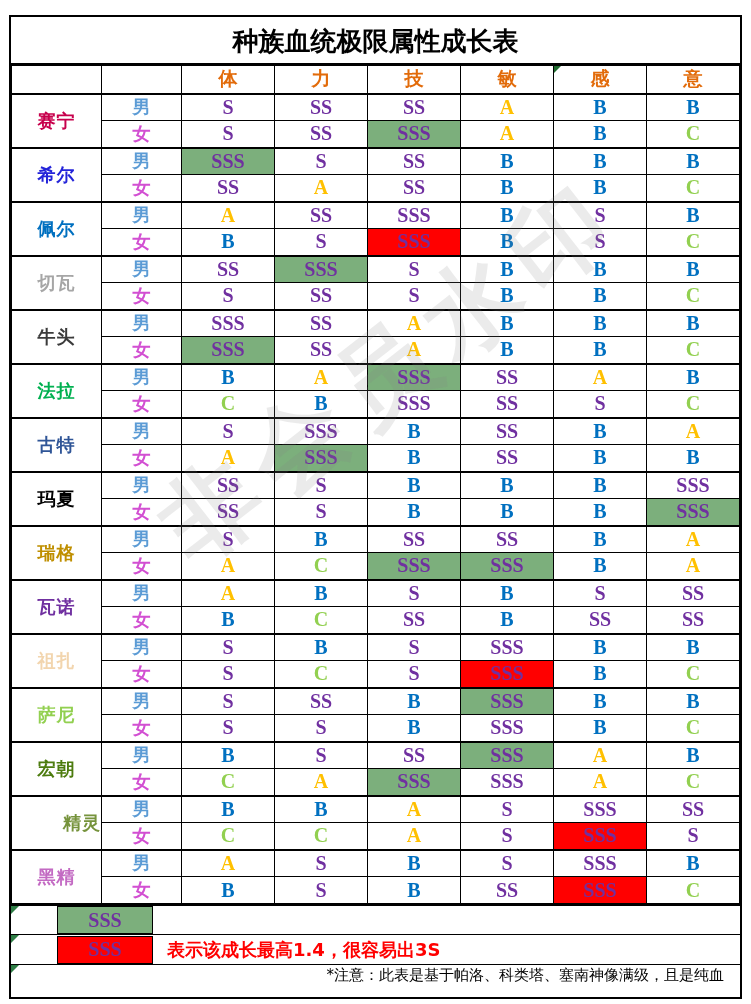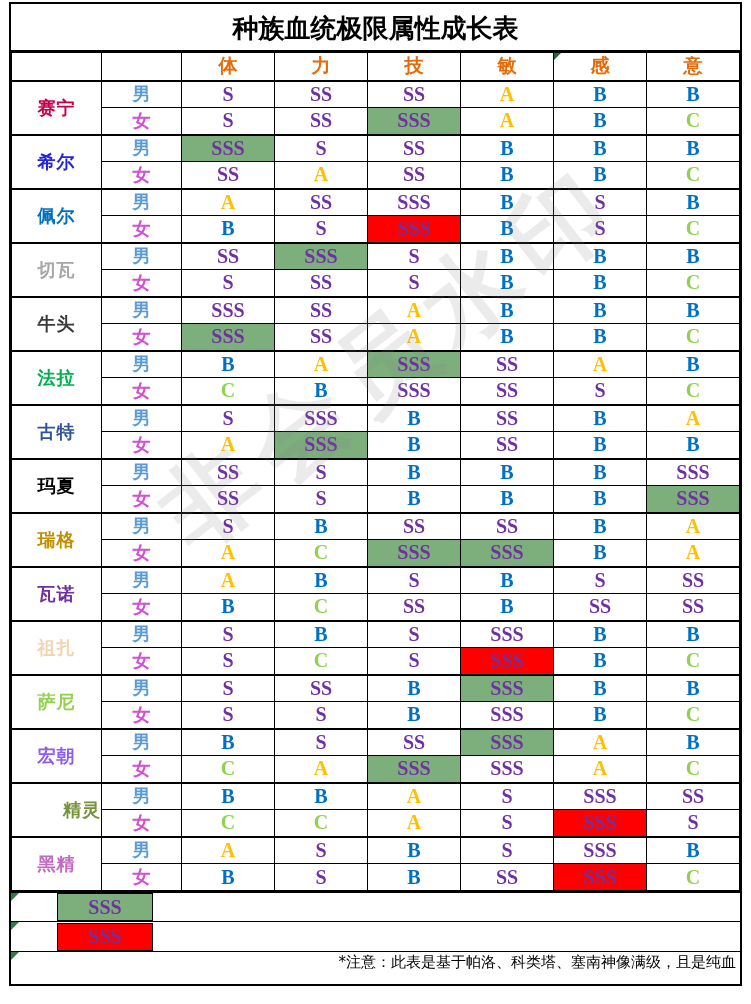--- a/index.html
+++ b/index.html
@@ -1,18 +1,18 @@
 <!DOCTYPE html>
 <html style="--grade-s: #7030A0; --grade-a: #FFC000; --grade-b: #0070C0; --grade-c: #92D050; --hl-green: #7CAF7C; --hl-red: #FF0000; --male: #5B9BD5; --female: #D24FD2; --attr-header: #E26B0A; --legend-green: #00B050; --legend-red: #FF0000;"><head>
 <meta charset="utf-8">
 <style>
   * { margin:0; padding:0; box-sizing:border-box; }
   html,body { width:751px; height:1004px; background:#fff; font-family:"DejaVu Sans","Liberation Sans",sans-serif; }
   .sheet {
-    position:absolute; left:9px; top:2px; width:733px; height:984px;
+    position:absolute; left:9px; top:15px; width:733px; height:984px;
     border:2px solid #000; background:#fff; overflow:hidden;
   }
   
   .title-row {
     height:48px; line-height:48px; text-align:center;
     font-size:26px; font-weight:bold; color:#000;
     border-bottom:2px solid #000;
   }
   
   table.growth { border-collapse:collapse; table-layout:fixed; width:100%; }
@@ -49,21 +49,21 @@
     font-family:"Liberation Serif","DejaVu Serif",serif; font-size:20px; font-weight:bold;
     color:var(--grade-s);
   }
   .swatch.green { background:var(--hl-green); }
   .swatch.red { background:var(--hl-red); }
   .legend-text { margin-left:14px; font-size:18px; font-weight:bold; white-space:nowrap; }
   .legend-text.green { color:var(--legend-green); }
   .legend-text.red { color:var(--legend-red); }
   
   .note-row { position:relative; height:21px; border-top:1px solid #000; text-align:right; }
-  .note-text { font-size:15px; color:#000; line-height:20px; padding-right:4px; }
+  .note-text { font-size:15px; color:#000; line-height:20px; padding-right:16px; }
   
   .watermark {
     position:absolute; left:-20px; top:290px; width:800px;
     transform:rotate(-38deg); transform-origin:50% 50%;
     font-size:96px; font-weight:bold; letter-spacing:14px;
     color:rgba(130,130,130,0.16); white-space:nowrap; text-align:center;
     pointer-events:none; user-select:none;
   }
 </style>
 </head>
@@ -319,21 +319,21 @@
         <tr>
           <td class="gender-cell gender-female">女</td>
           <td class="grade grade-S">S</td>
           <td class="grade grade-S">S</td>
           <td class="grade grade-B">B</td>
           <td class="grade grade-S">SSS</td>
           <td class="grade grade-B">B</td>
           <td class="grade grade-C">C</td>
         </tr>
         <tr class="group-start">
-          <td rowspan="2" class="race-cell" style="color: #8b5cf6; margin-left: 43px;">宏朝</td>
+          <td rowspan="2" class="race-cell" style="color: #4d7c0f; margin-left: 43px;">宏朝</td>
           <td class="gender-cell gender-male">男</td>
           <td class="grade grade-B">B</td>
           <td class="grade grade-S">S</td>
           <td class="grade grade-S">SS</td>
           <td class="grade grade-S hl-g">SSS</td>
           <td class="grade grade-A">A</td>
           <td class="grade grade-B">B</td>
         </tr>
         <tr>
           <td class="gender-cell gender-female">女</td>
@@ -386,20 +386,21 @@
   </table>
 
   <div class="legend-row first">
     <span class="edge-tri"></span>
     <span class="swatch green">SSS</span>
   </div>
 
   <div class="legend-row">
     <span class="edge-tri"></span>
     <span class="swatch red">SSS</span>
+    <span class="legend-text red">表示该成长最高1.4，很容易出3S</span>
   </div>
 
   <div class="note-row">
     <span class="edge-tri"></span>
     <span class="note-text">*注意：此表是基于帕洛、科类塔、塞南神像满级，且是纯血</span>
   </div>
 
   <div class="watermark">非会员水印</div>
 </div>
 

